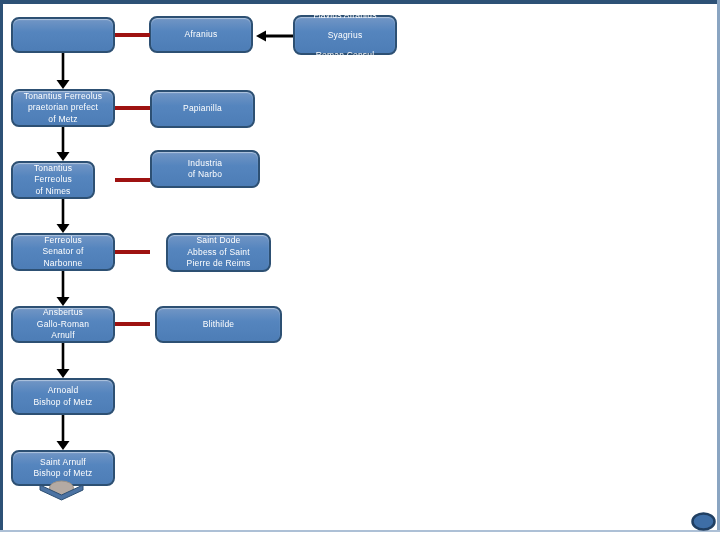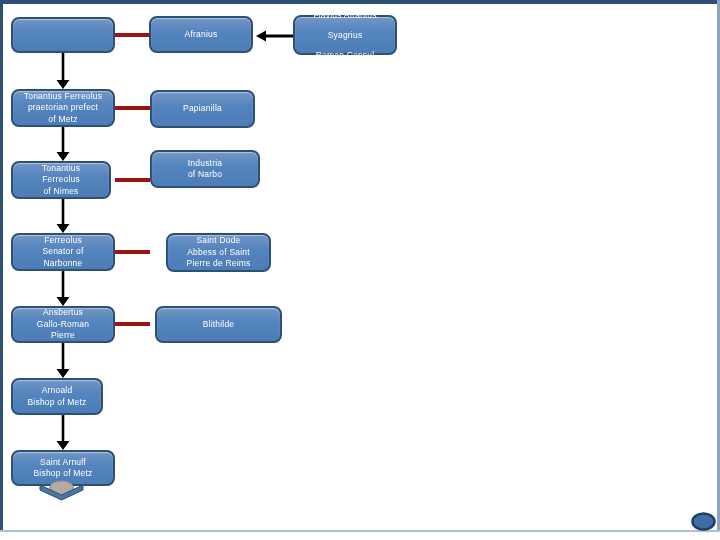--- a/index.html
+++ b/index.html
@@ -35,30 +35,30 @@
 
 <div class="slide-border" style="left:0;top:0;width:720px;height:4px"></div>
 <div class="slide-border" style="left:0;top:0;width:3px;height:532px"></div>
 <div class="slide-border" style="left:717px;top:0;width:3px;height:532px;background:#8aa5c2"></div>
 <div class="slide-border" style="left:0;top:530px;width:720px;height:2px;background:#adc0d6"></div>
 
 <div class="box" style="left:11px;top:17px;width:104px;height:36px"></div>
 <div class="box" style="left:11px;top:89px;width:104px;height:38px">Tonantius Ferreolus
 praetorian prefect
 of Metz</div>
-<div class="box" style="left:11px;top:161px;width:100px;height:38px">Tonantius
+<div class="box" style="left:11px;top:161px;width:84px;height:38px">Tonantius
 Ferreolus
 of Nimes</div>
 <div class="box" style="left:11px;top:233px;width:104px;height:38px">Ferreolus
 Senator of
 Narbonne</div>
 <div class="box" style="left:11px;top:306px;width:104px;height:37px">Ansbertus
 Gallo-Roman
-Pierre</div>
-<div class="box" style="left:11px;top:378px;width:92px;height:37px">Arnoald
+Arnulf</div>
+<div class="box" style="left:11px;top:378px;width:104px;height:37px">Arnoald
 Bishop of Metz</div>
 <div class="box" style="left:11px;top:450px;width:104px;height:36px">Saint Arnulf
 Bishop of Metz</div>
 
 <div class="box" style="left:149px;top:16px;width:104px;height:37px">Afranius</div>
 <div class="box" style="left:150px;top:90px;width:105px;height:38px">Papianilla</div>
 <div class="box" style="left:150px;top:150px;width:110px;height:38px">Industria
 of Narbo</div>
 <div class="box" style="left:166px;top:233px;width:105px;height:39px">Saint Dode
 Abbess of Saint

